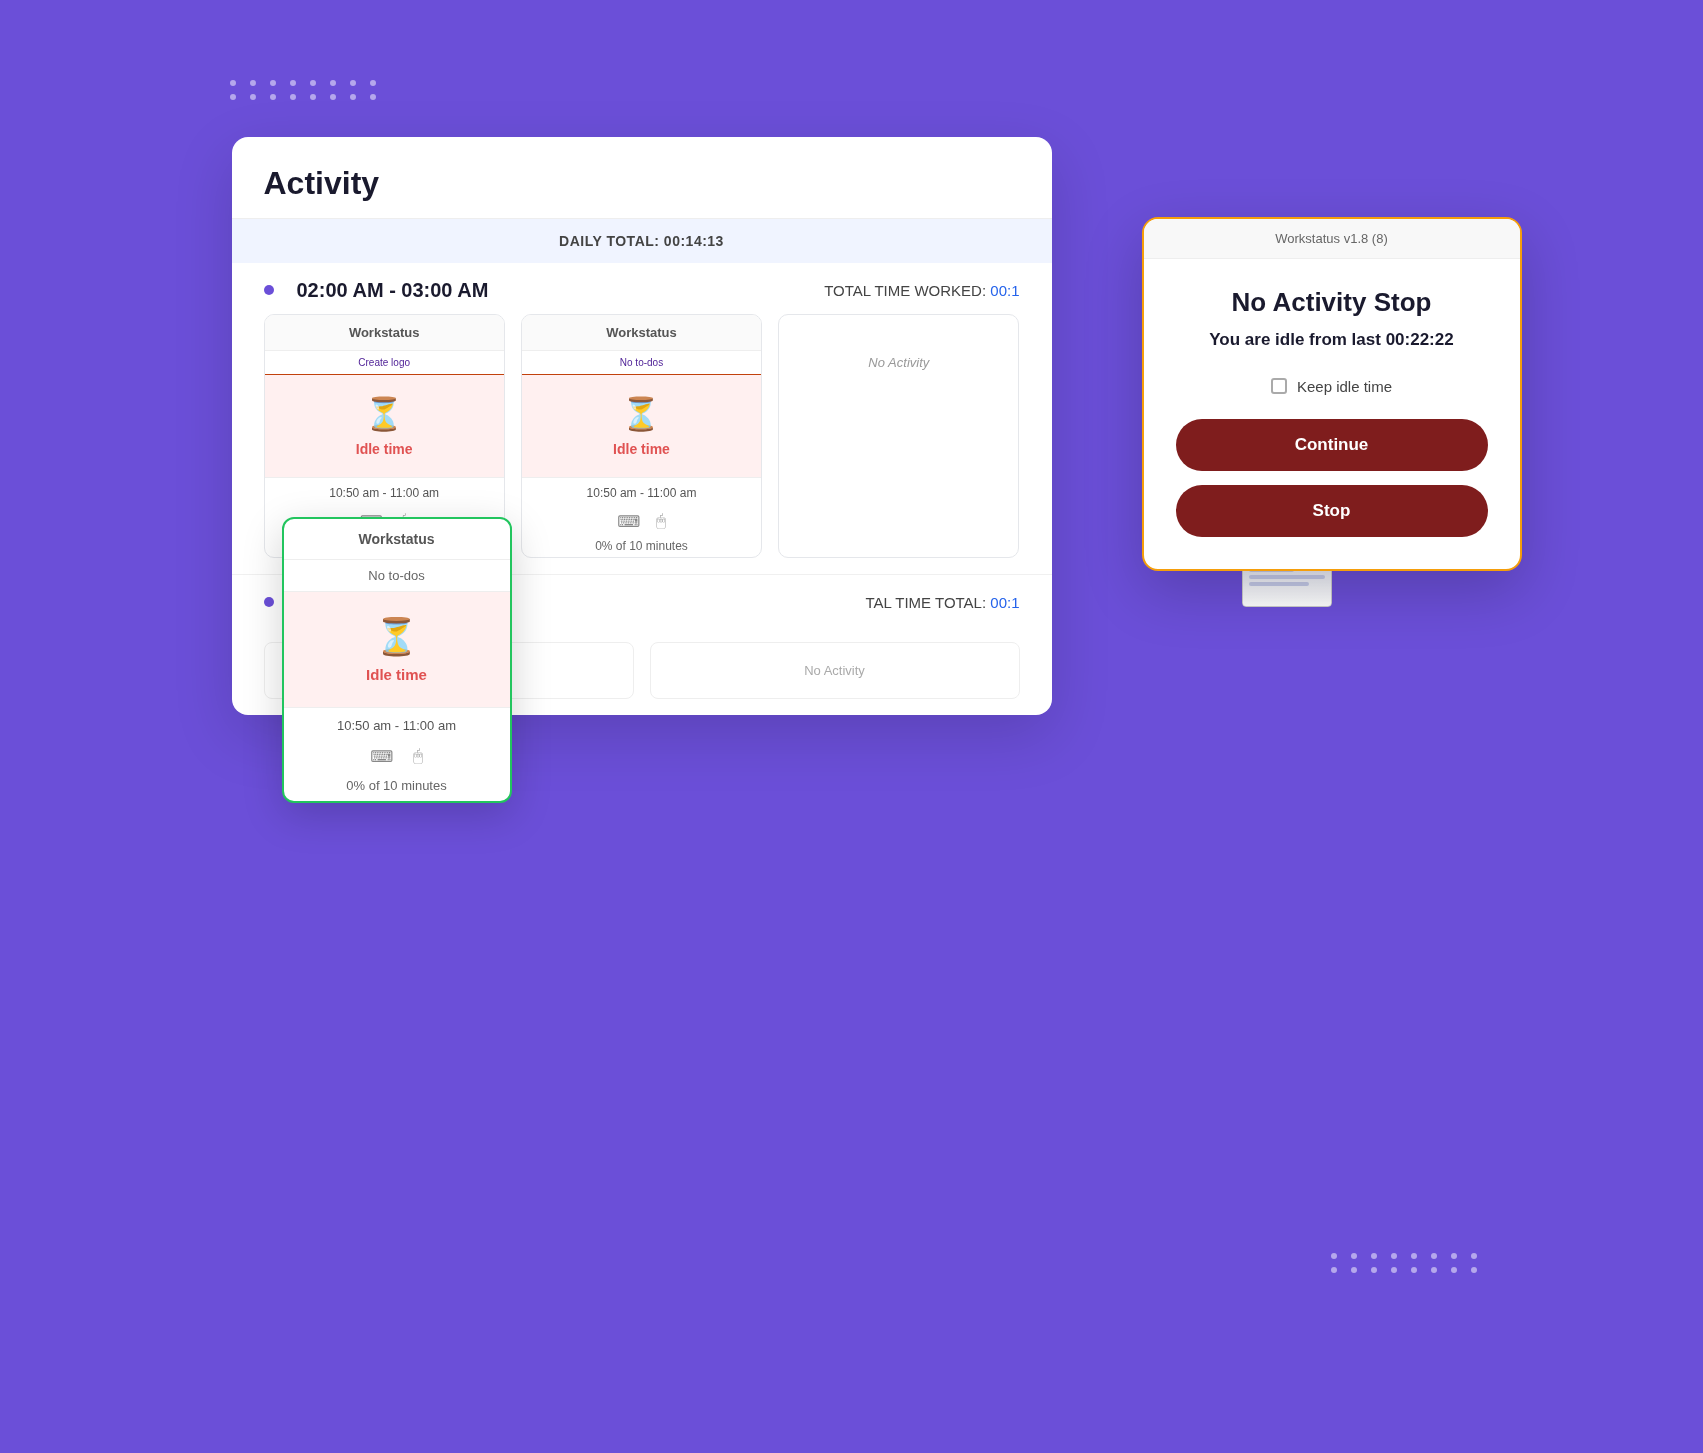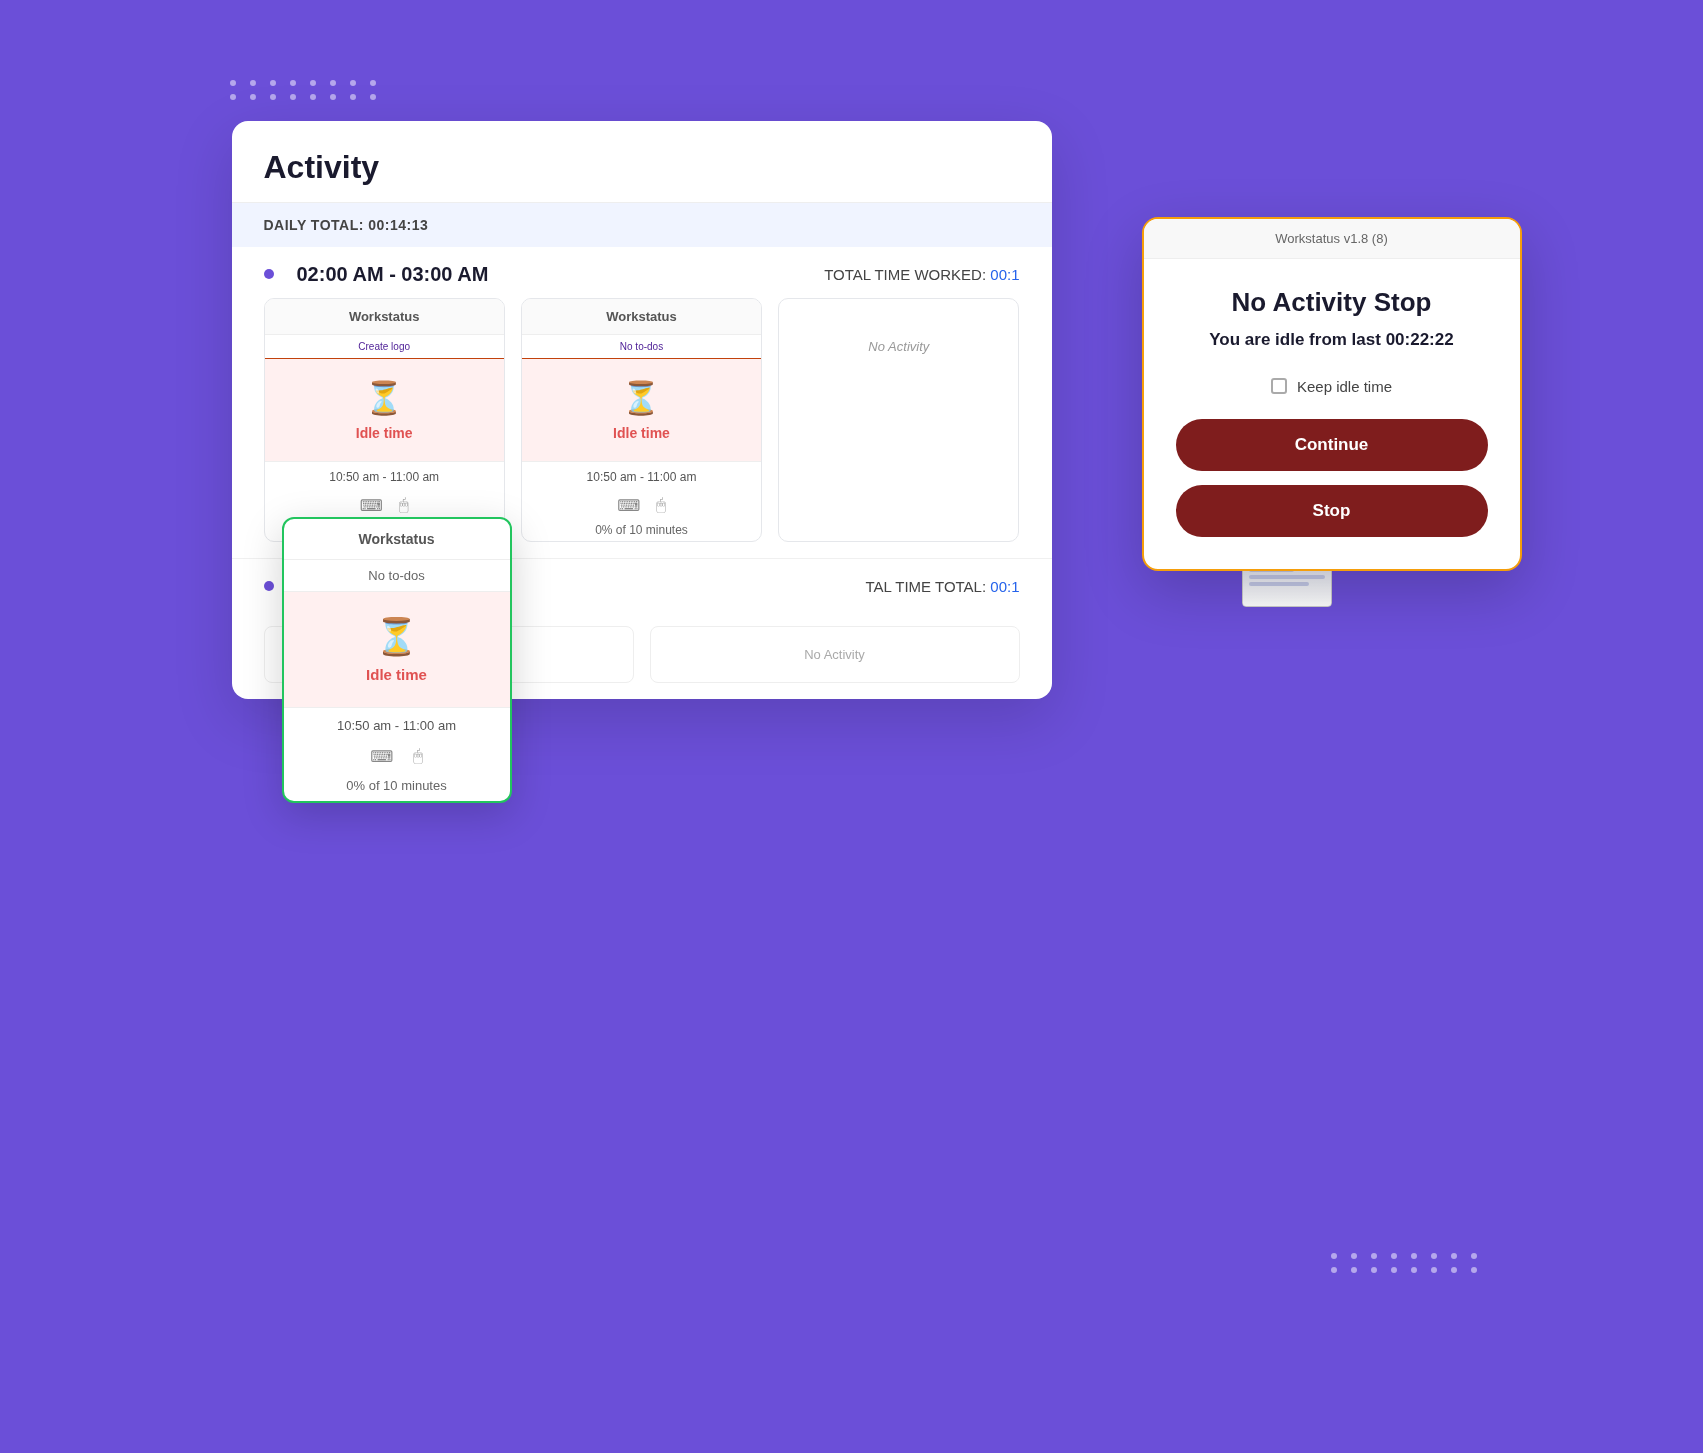--- a/index.html
+++ b/index.html
@@ -38,21 +38,21 @@
       height: 1300px;
       display: flex;
       align-items: center;
       justify-content: center;
       z-index: 1;
     }
 
     
     .activity-panel {
       position: absolute;
-      top: 44px;
+      top: 60px;
       left: 80px;
       width: 820px;
       background: #fff;
       border-radius: 16px;
       box-shadow: 0 20px 60px rgba(0,0,0,0.15);
       overflow: hidden;
       z-index: 2;
     }
 
     .activity-header {
@@ -66,20 +66,21 @@
       color: #1a1a2e;
     }
 
     .daily-total-bar {
       background: #f0f4ff;
       padding: 14px 32px;
       font-size: 14px;
       font-weight: 700;
       color: #444;
       letter-spacing: 0.5px;
+      text-align: center;
     }
 
     .time-block {
       padding: 16px 32px;
       border-bottom: 1px solid #f0f0f0;
     }
 
     .time-row {
       display: flex;
       align-items: center;

